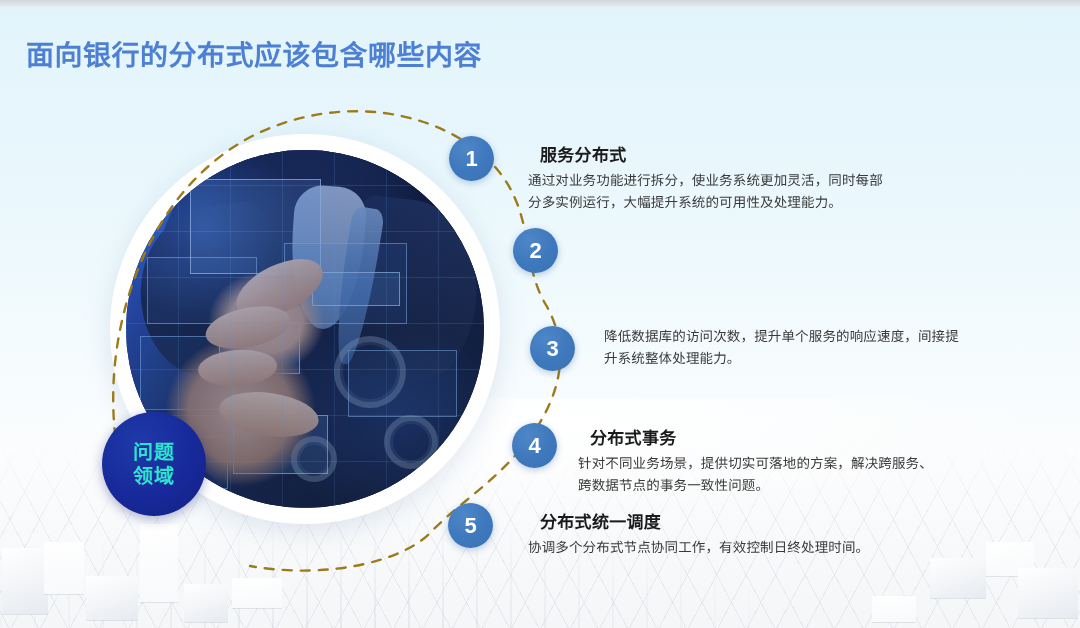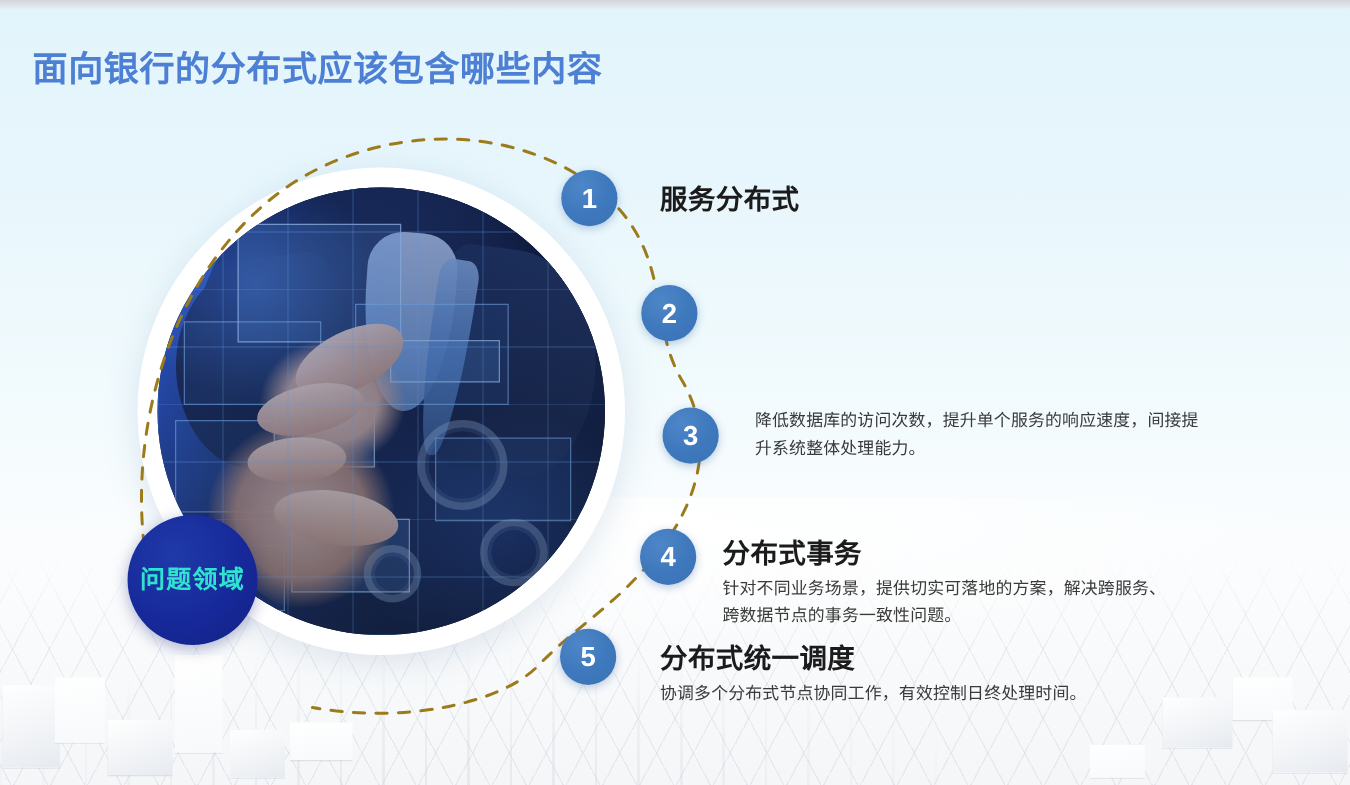--- a/index.html
+++ b/index.html
@@ -113,21 +113,21 @@
     background:
       radial-gradient(ellipse 40% 36% at 22% 22%,rgba(60,120,255,.45) 0%,rgba(60,120,255,0) 70%),
       radial-gradient(ellipse 50% 40% at 78% 78%,rgba(30,60,140,.45) 0%,rgba(30,60,140,0) 70%);
     mix-blend-mode:screen;}
   .ph-tint{position:absolute;inset:0;background:linear-gradient(150deg,rgba(28,70,190,.30),rgba(10,20,45,.35));}
 
   
   .domain-badge{
     position:absolute;left:102px;top:412px;width:104px;height:104px;border-radius:50%;
     background:radial-gradient(circle at 36% 30%,#1f3aa8 0%,#17299a 55%,#122183 100%);
-    z-index:20;display:flex;align-items:center;justify-content:center;
+    z-index:20;display:flex;flex-direction:column;align-items:center;justify-content:center;
     box-shadow:0 3px 12px rgba(20,35,120,.35);
   }
   .domain-badge span{
     color:#2fe3d0;font-size:20px;font-weight:700;line-height:1.22;letter-spacing:1px;
   }
 
   
   .arc{position:absolute;left:0;top:0;width:1080px;height:628px;z-index:15;pointer-events:none;}
 
   
@@ -135,21 +135,21 @@
     position:absolute;width:45px;height:45px;border-radius:50%;z-index:22;
     background:radial-gradient(circle at 36% 28%,#4e87c8 0%,#3f79bd 50%,#3972b4 100%);
     color:#ffffff;font-size:22px;font-weight:700;
     display:flex;align-items:center;justify-content:center;
     box-shadow:0 2px 7px rgba(45,95,160,.32);
   }
 
   
   .item{position:absolute;z-index:25;}
   .item h3{
-    margin:0 0 4px 0;font-size:22px;font-weight:700;color:#1b1b1b;letter-spacing:.3px;
+    margin:0 0 4px 12px;font-size:17px;font-weight:700;color:#1b1b1b;letter-spacing:.3px;
   }
   .item p{
     margin:0;font-size:13.5px;line-height:1.62;color:#3a3a3a;letter-spacing:.15px;
     white-space:pre-line;
   }
 </style>
 </head>
 <body>
 
 <div class="slide">
@@ -226,20 +226,22 @@
   </div>
 
   <div class="num" style="left:449px;top:136px;">1</div>
   <div class="num" style="left:513px;top:228px;">2</div>
   <div class="num" style="left:530px;top:326px;">3</div>
   <div class="num" style="left:512px;top:423px;">4</div>
   <div class="num" style="left:448px;top:503px;">5</div>
 
   <div class="item" style="left:528px;top:141px;width:420px;">
     <h3>服务分布式</h3>
+    <p>通过对业务功能进行拆分，使业务系统更加灵活，同时每部
+分多实例运行，大幅提升系统的可用性及处理能力。</p>
   </div>
 
   <div class="item" style="left:578px;top:231px;width:430px;">
   </div>
 
   <div class="item" style="left:604px;top:326px;width:420px;">
     <p>降低数据库的访问次数，提升单个服务的响应速度，间接提
 升系统整体处理能力。</p>
   </div>
 

